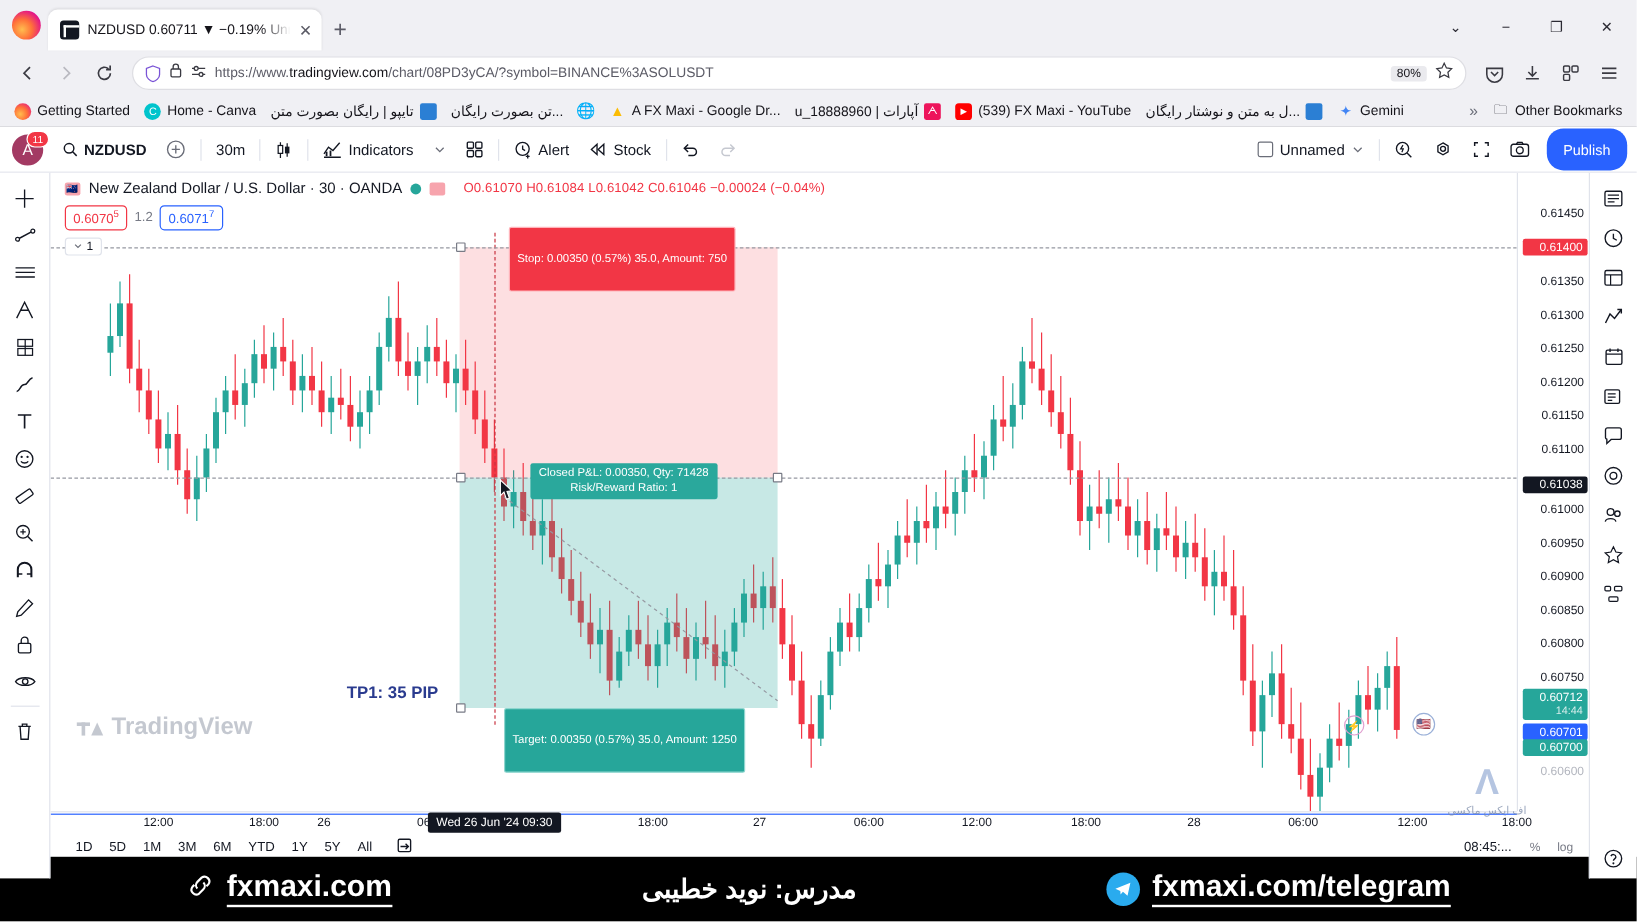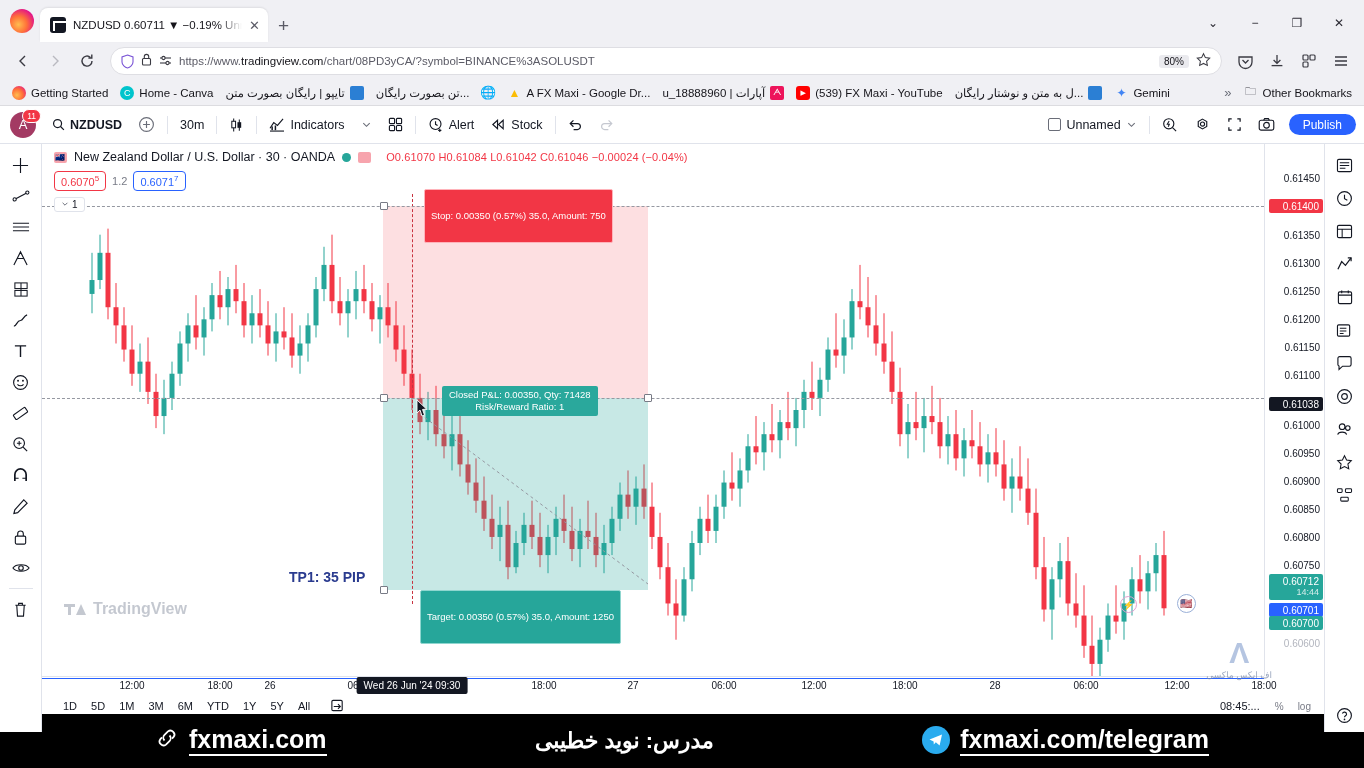--- a/index.html
+++ b/index.html
@@ -105,21 +105,21 @@
     display: flex; align-items: center; gap: 5px; height: 28px;
     padding: 0 8px; border-radius: 4px; font-size: 12.5px;
     color: #131722; white-space: nowrap;
   }
   .tb-item.sym { font-weight: bold; font-size: 12.5px; }
   .tb-sep { width: 1px; height: 18px; background: #e0e3eb; margin: 0 4px; flex: none; }
   .tb-spacer { flex: 1; }
   .ico { display: inline-flex; align-items: center; justify-content: center; }
   .publish-btn {
     background: #2962ff; color: #fff; font-size: 12px; border-radius: 14px;
-    padding: 0 14px; height: 21px; display: flex; align-items: center;
+    padding: 0 14px; height: 35px; display: flex; align-items: center;
     margin-left: 6px; margin-right: 2px;
   }
   .layout-box { width: 13px; height: 13px; border: 1.4px solid #6a6d78; border-radius: 2px; }
 
   
   .left-tools {
     position: absolute; left: 0; top: 38px; width: 42px; bottom: 0;
     border-right: 1px solid #e0e3eb; background: #fff;
     display: flex; flex-direction: column; align-items: center;
     padding-top: 6px; gap: 1px; z-index: 5;
@@ -243,29 +243,29 @@
   .tv-wm-mark { width: 22px; height: 16px; position: relative; }
   .tv-wm-mark::before {
     content:""; position:absolute; left:0; top:3px; width:11px; height:3px; background:#8b93a3;
   }
   .tv-wm-mark::after {
     content:""; position:absolute; left:4px; top:3px; width:3px; height:11px; background:#8b93a3;
   }
   .tv-wm-tri { position:absolute; right:0; top:3px; width:0; height:0;
     border-left:5px solid transparent; border-right:5px solid transparent;
     border-bottom:11px solid #8b93a3; }
-  .tv-wm-text { font-size: 16px; font-weight: bold; color: #8b93a3; }
+  .tv-wm-text { font-size: 20px; font-weight: bold; color: #8b93a3; }
 
   
   .banner {
     position: absolute; left: 0; bottom: 0; width: 100%; height: 54px;
     background: #000; display: flex; align-items: center;
     justify-content: space-between; padding: 0 155px;
   }
-  .bn-item { display: flex; gap: 10px; }
+  .bn-item { display: flex; align-items: center; gap: 10px; }
   .bn-text {
     color: #fff; font-size: 25px; font-weight: bold;
     border-bottom: 2px solid #fff; padding-bottom: 1px; line-height: 1.05;
   }
   .bn-mid { color: #fff; font-size: 22px; font-weight: bold; direction: rtl; }
   .tg-circle {
     width: 28px; height: 28px; border-radius: 50%; background: #2aabee;
     display: flex; align-items: center; justify-content: center;
     color: #fff; font-size: 15px;
   }

